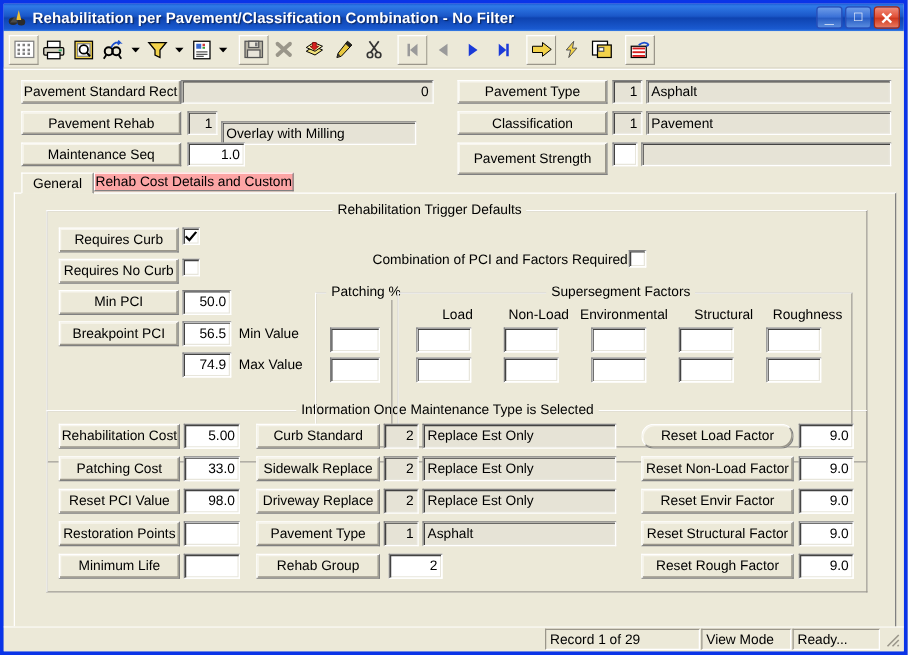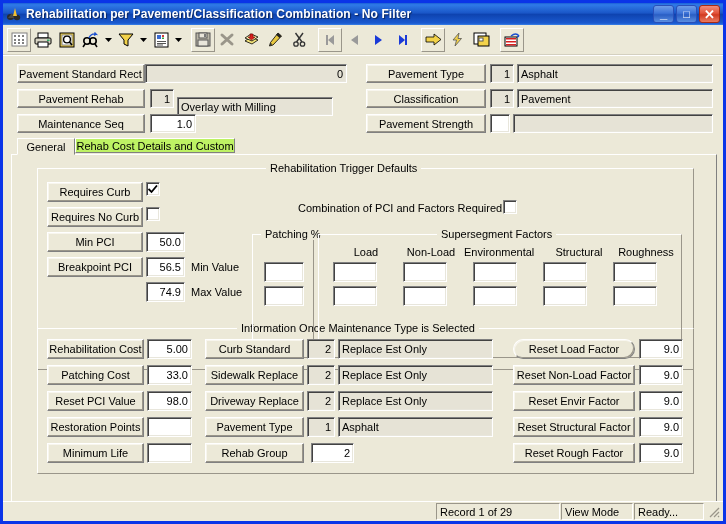--- a/index.html
+++ b/index.html
@@ -110,21 +110,21 @@
     position:absolute;box-sizing:border-box;height:17px;
     background:#ece9d8;
     border:1px solid;
     border-color:#ffffff #808080 #ece9d8 #ffffff;
     display:flex;align-items:center;justify-content:center;
     font-size:11px;padding:0 5px;white-space:nowrap;
   }
   .tab.inactive{
     height:15px;top:2px;
     border-bottom-color:#808080;
-    background:#bef264;
+    background:#fca5a5;
   }
   .tabpanel{
     position:absolute;box-sizing:border-box;
     background:#ece9d8;
     border:1px solid;
     border-color:#ffffff #808080 #808080 #ffffff;
   }
   
   .group{
     position:absolute;box-sizing:border-box;
@@ -397,21 +397,21 @@
     </div>
     <div class="fld ro right" style="left:487px;top:8px;width:24px;height:19px;">1</div>
     <div class="fld ro" style="left:514px;top:8px;width:196px;height:19px;">Asphalt</div>
 
     <div class="btnlabel" style="left:363px;top:33px;width:120px;height:19px;">
       <span>Classification</span>
     </div>
     <div class="fld ro right" style="left:487px;top:33px;width:24px;height:19px;">1</div>
     <div class="fld ro" style="left:514px;top:33px;width:196px;height:19px;">Pavement</div>
 
-    <div class="btnlabel" style="left:363px;top:58px;width:120px;height:19px;">
+    <div class="btnlabel" style="left:363px;top:58px;width:120px;height:26px;">
       <span>Pavement Strength</span>
     </div>
     <div class="fld right" style="left:487px;top:58px;width:20px;height:19px;"></div>
     <div class="fld ro" style="left:510px;top:58px;width:200px;height:19px;"></div>
 
     <div class="tab" style="left:14px;top:82px;width:58px;z-index:3;">
       <span>General</span>
     </div>
     <div class="tab inactive" style="left:72px;top:82px;width:160px;z-index:2;">
       <span>Rehab Cost Details and Custom</span>

